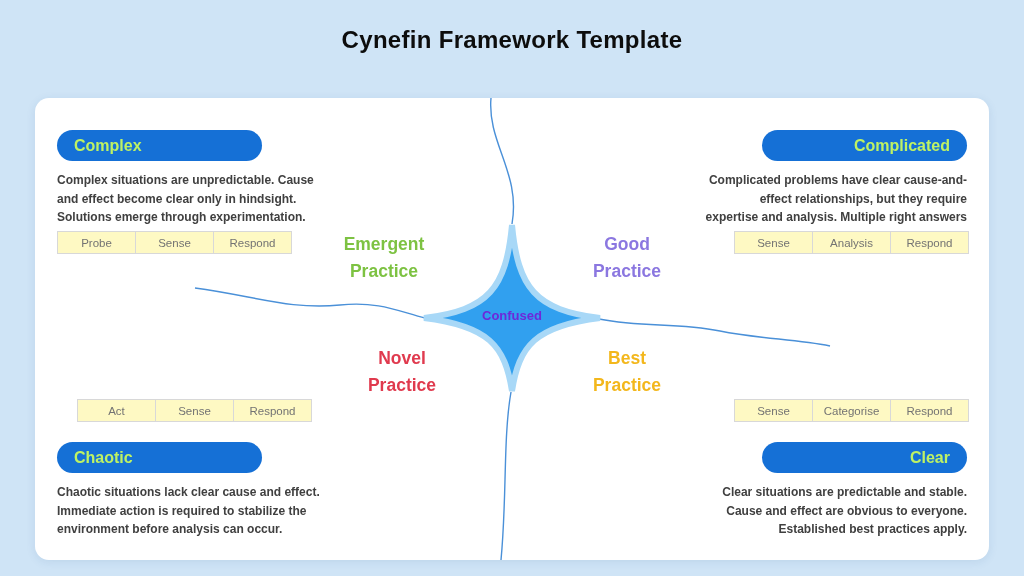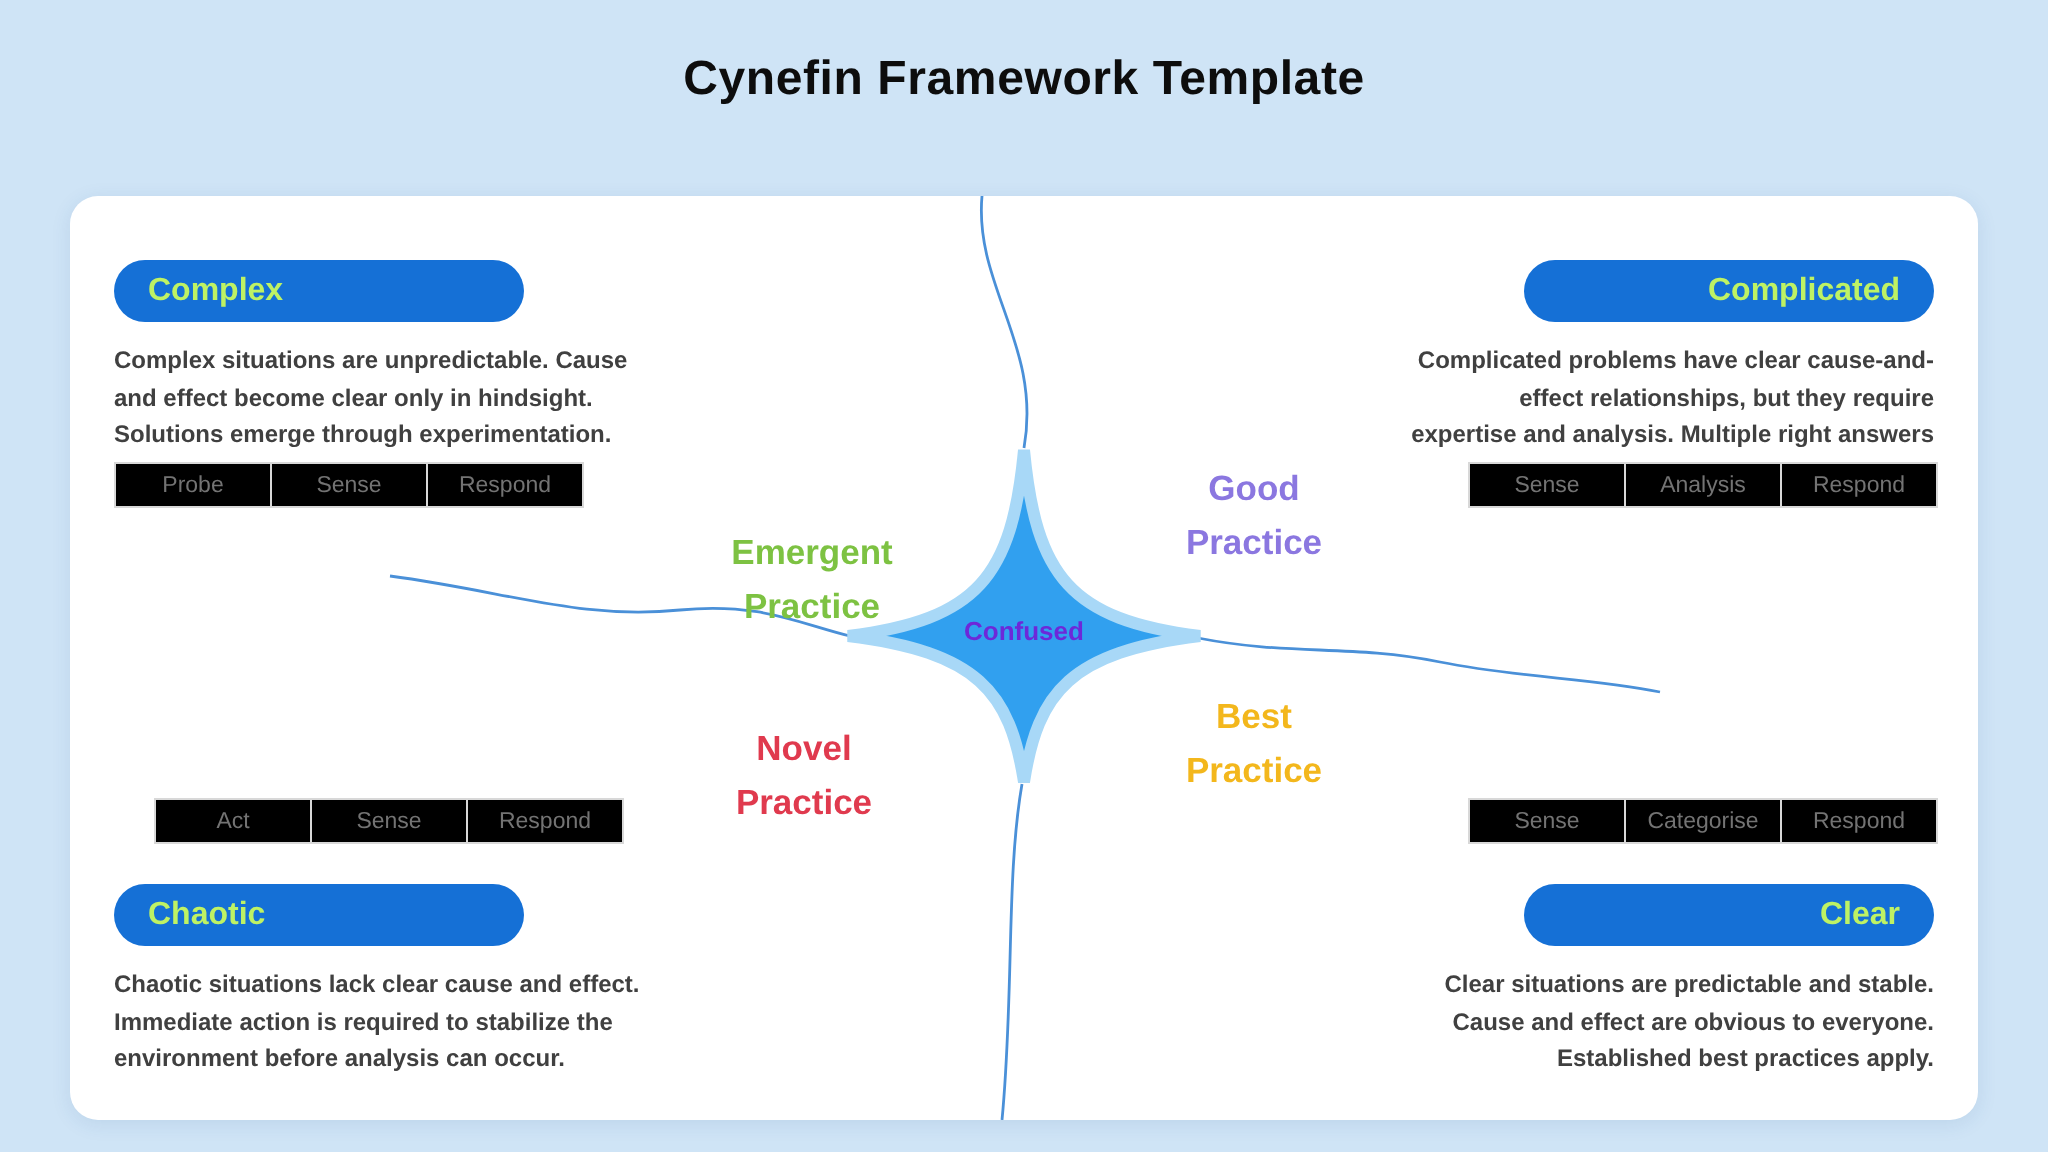--- a/index.html
+++ b/index.html
@@ -26,21 +26,21 @@
     border-radius:17px; color:#bef264; font-size:16px; font-weight:bold;
     display:flex; align-items:center; padding:0 17px;
   }
   .pill.right { justify-content:flex-end; }
   .desc {
     position:absolute; font-size:12px; color:#404040; line-height:1.55;font-weight:bold;
   }
   .desc.right { text-align:right; }
   .steps { position:absolute; display:flex; }
   .step {
-    width:79px; height:23px; background:#000000; border:1px solid #d8d8d8;
+    width:79px; height:23px; background:#fef9c3; border:1px solid #d8d8d8;
     display:flex; align-items:center; justify-content:center;
     font-size:11.5px; color:#737373; margin-right:-1px;
   }
   .practice {
     position:absolute; width:160px; text-align:center;
     font-size:17.5px; font-weight:bold; line-height:27px;
   }
   .practice.emergent { color: var(--c-emergent, #7dc242); }
   .practice.good     { color: var(--c-good, #8b77e0); }
   .practice.novel    { color: var(--c-novel, #e03a4e); }
@@ -69,21 +69,21 @@
 
     <div class="center-label">Confused</div>
 
     <div class="pill" style="left:22px; top:32px;">Complex</div>
     <div class="desc" style="left:22px; top:73px; width:272px;">Complex situations are unpredictable. Cause and effect become clear only in hindsight. Solutions emerge through experimentation.</div>
     <div class="steps" style="left:22px; top:133px;">
       <div class="step">Probe</div>
       <div class="step">Sense</div>
       <div class="step">Respond</div>
     </div>
-    <div class="practice emergent" style="left:291px; top:133px;margin-top:32px;">
+    <div class="practice emergent" style="left:269px; top:133px;">
       <div>Emergent</div>
       <div>Practice</div>
     </div>
 
     <div class="pill right" style="left:727px; top:32px;">Complicated</div>
     <div class="desc right" style="right:22px; top:73px; width:262px;">Complicated problems have clear cause-and-effect relationships, but they require expertise and analysis. Multiple right answers may exist.</div>
     <div class="steps" style="right:21px; top:133px;">
       <div class="step">Sense</div>
       <div class="step">Analysis</div>
       <div class="step">Respond</div>
@@ -93,21 +93,21 @@
       <div>Practice</div>
     </div>
 
     <div class="steps" style="left:22px; top:301px;padding-left:20px;">
       <div class="step">Act</div>
       <div class="step">Sense</div>
       <div class="step">Respond</div>
     </div>
     <div class="pill" style="left:22px; top:344px;">Chaotic</div>
     <div class="desc" style="left:22px; top:385px; width:272px;">Chaotic situations lack clear cause and effect. Immediate action is required to stabilize the environment before analysis can occur.</div>
-    <div class="practice novel" style="left:287px; top:247px;margin-top:16px;">
+    <div class="practice novel" style="left:287px; top:247px;">
       <div>Novel</div>
       <div>Practice</div>
     </div>
 
     <div class="steps" style="right:21px; top:301px;">
       <div class="step">Sense</div>
       <div class="step">Categorise</div>
       <div class="step">Respond</div>
     </div>
     <div class="pill right" style="left:727px; top:344px;">Clear</div>

